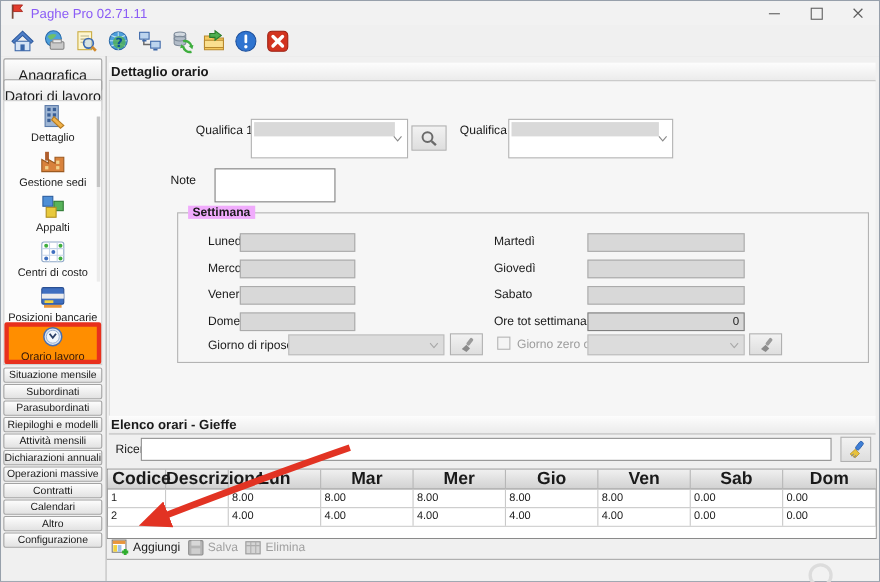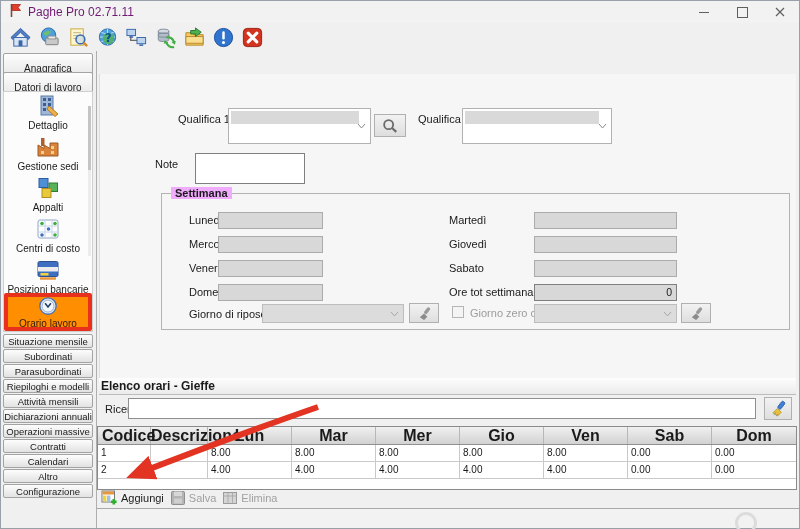--- a/index.html
+++ b/index.html
@@ -1,32 +1,32 @@
 <!DOCTYPE html>
 <html><head>
 <meta charset="utf-8">
 <style>
   html,body{margin:0;padding:0;width:800px;height:529px;overflow:hidden;
     font-family:"Liberation Sans","DejaVu Sans",sans-serif;font-size:11px;color:#1a1a1a;background:#e8e8e8;}
   .window{position:absolute;left:0;top:0;width:798px;height:527px;background:#f0f0f0;border:1px solid #97a0ab;}
   
   .titlebar{position:absolute;left:0;top:0;right:0;height:22px;background:#f2f2f2;display:flex;align-items:center;}
-  .titlebar .apptitle{margin-left:8px;font-size:12px;color:#701a75;display:flex;align-items:center;gap:6px;}
+  .titlebar .apptitle{margin-left:8px;font-size:12px;color:#8b5cf6;display:flex;align-items:center;gap:6px;}
   .win-controls{position:absolute;right:0;top:0;height:22px;display:flex;}
   .win-btn{width:38px;height:22px;display:flex;align-items:center;justify-content:center;}
   .glyph-min{width:10px;height:1px;background:#5f5f5f;}
   .glyph-max{width:9px;height:9px;border:1px solid #5f5f5f;}
   
   .toolbar{position:absolute;left:0;top:22px;right:0;height:28px;border-bottom:1px solid #c9c9c9;display:flex;align-items:center;padding-left:6px;gap:2px;background:#f0f0f0;}
   .tool-btn{width:27px;height:26px;display:flex;align-items:center;justify-content:center;}
   
   .sidebar{position:absolute;left:0;top:50px;width:95px;bottom:0;background:#f0f0f0;}
   .sbar-btn{position:absolute;left:2px;right:3px;height:30px;background:linear-gradient(#fdfdfd,#e2e2e2);
     border:1px solid #a3a3a3;border-radius:2px;display:flex;align-items:center;justify-content:center;
-    font-size:10px;white-space:nowrap;overflow:hidden;box-sizing:border-box;}
+    font-size:13px;white-space:nowrap;overflow:hidden;box-sizing:border-box;}
   .icon-panel{position:absolute;left:2px;right:3px;top:40px;height:241px;background:#fcfcfc;border:1px solid #cfcfcf;box-sizing:border-box;}
   .nav-item{position:absolute;left:0;right:0;text-align:center;}
   .nav-item .ic{display:block;margin:0 auto;}
   .nav-item .nav-lbl{display:block;font-size:10px;margin-top:1px;}
   .nav-active{position:absolute;left:0;right:0;top:201px;height:38px;background:#ff8e00;border:4px solid #e8301d;
     box-sizing:border-box;border-radius:2px;text-align:center;}
   .nav-active .nav-lbl{font-size:10px;color:#33170a;display:block;margin-top:-1px;}
   .scrolltrack{position:absolute;right:1px;top:14px;width:3px;height:150px;background:#ececec;}
   .scrollthumb{width:3px;height:64px;background:#c4c4c4;}
   .bottombars{position:absolute;left:2px;right:3px;top:283px;display:flex;flex-direction:column;gap:1px;text-align:right;}
@@ -254,20 +254,21 @@
       <div class="sbar-btn2">Operazioni massive</div>
       <div class="sbar-btn2">Contratti</div>
       <div class="sbar-btn2">Calendari</div>
       <div class="sbar-btn2">Altro</div>
       <div class="sbar-btn2">Configurazione</div>
     </div>
   </div>
 
   <div class="main">
 
+    <div class="panel-hdr" style="top:6px">Dettaglio orario</div>
 
     <div class="panel-body">
 
       <span class="lbl" style="left:78px;top:39px">Qualifica 1</span>
       <div class="combo" style="left:128px;top:34px;width:143px;height:36px">
         <div class="sel" style="width:128px"></div>
         <svg class="chev" viewBox="0 0 9 6">
             <polyline points="1,1 4.5,5 8,1" fill="none" stroke="#8a8a8a"></polyline>
           </svg>
       </div>

